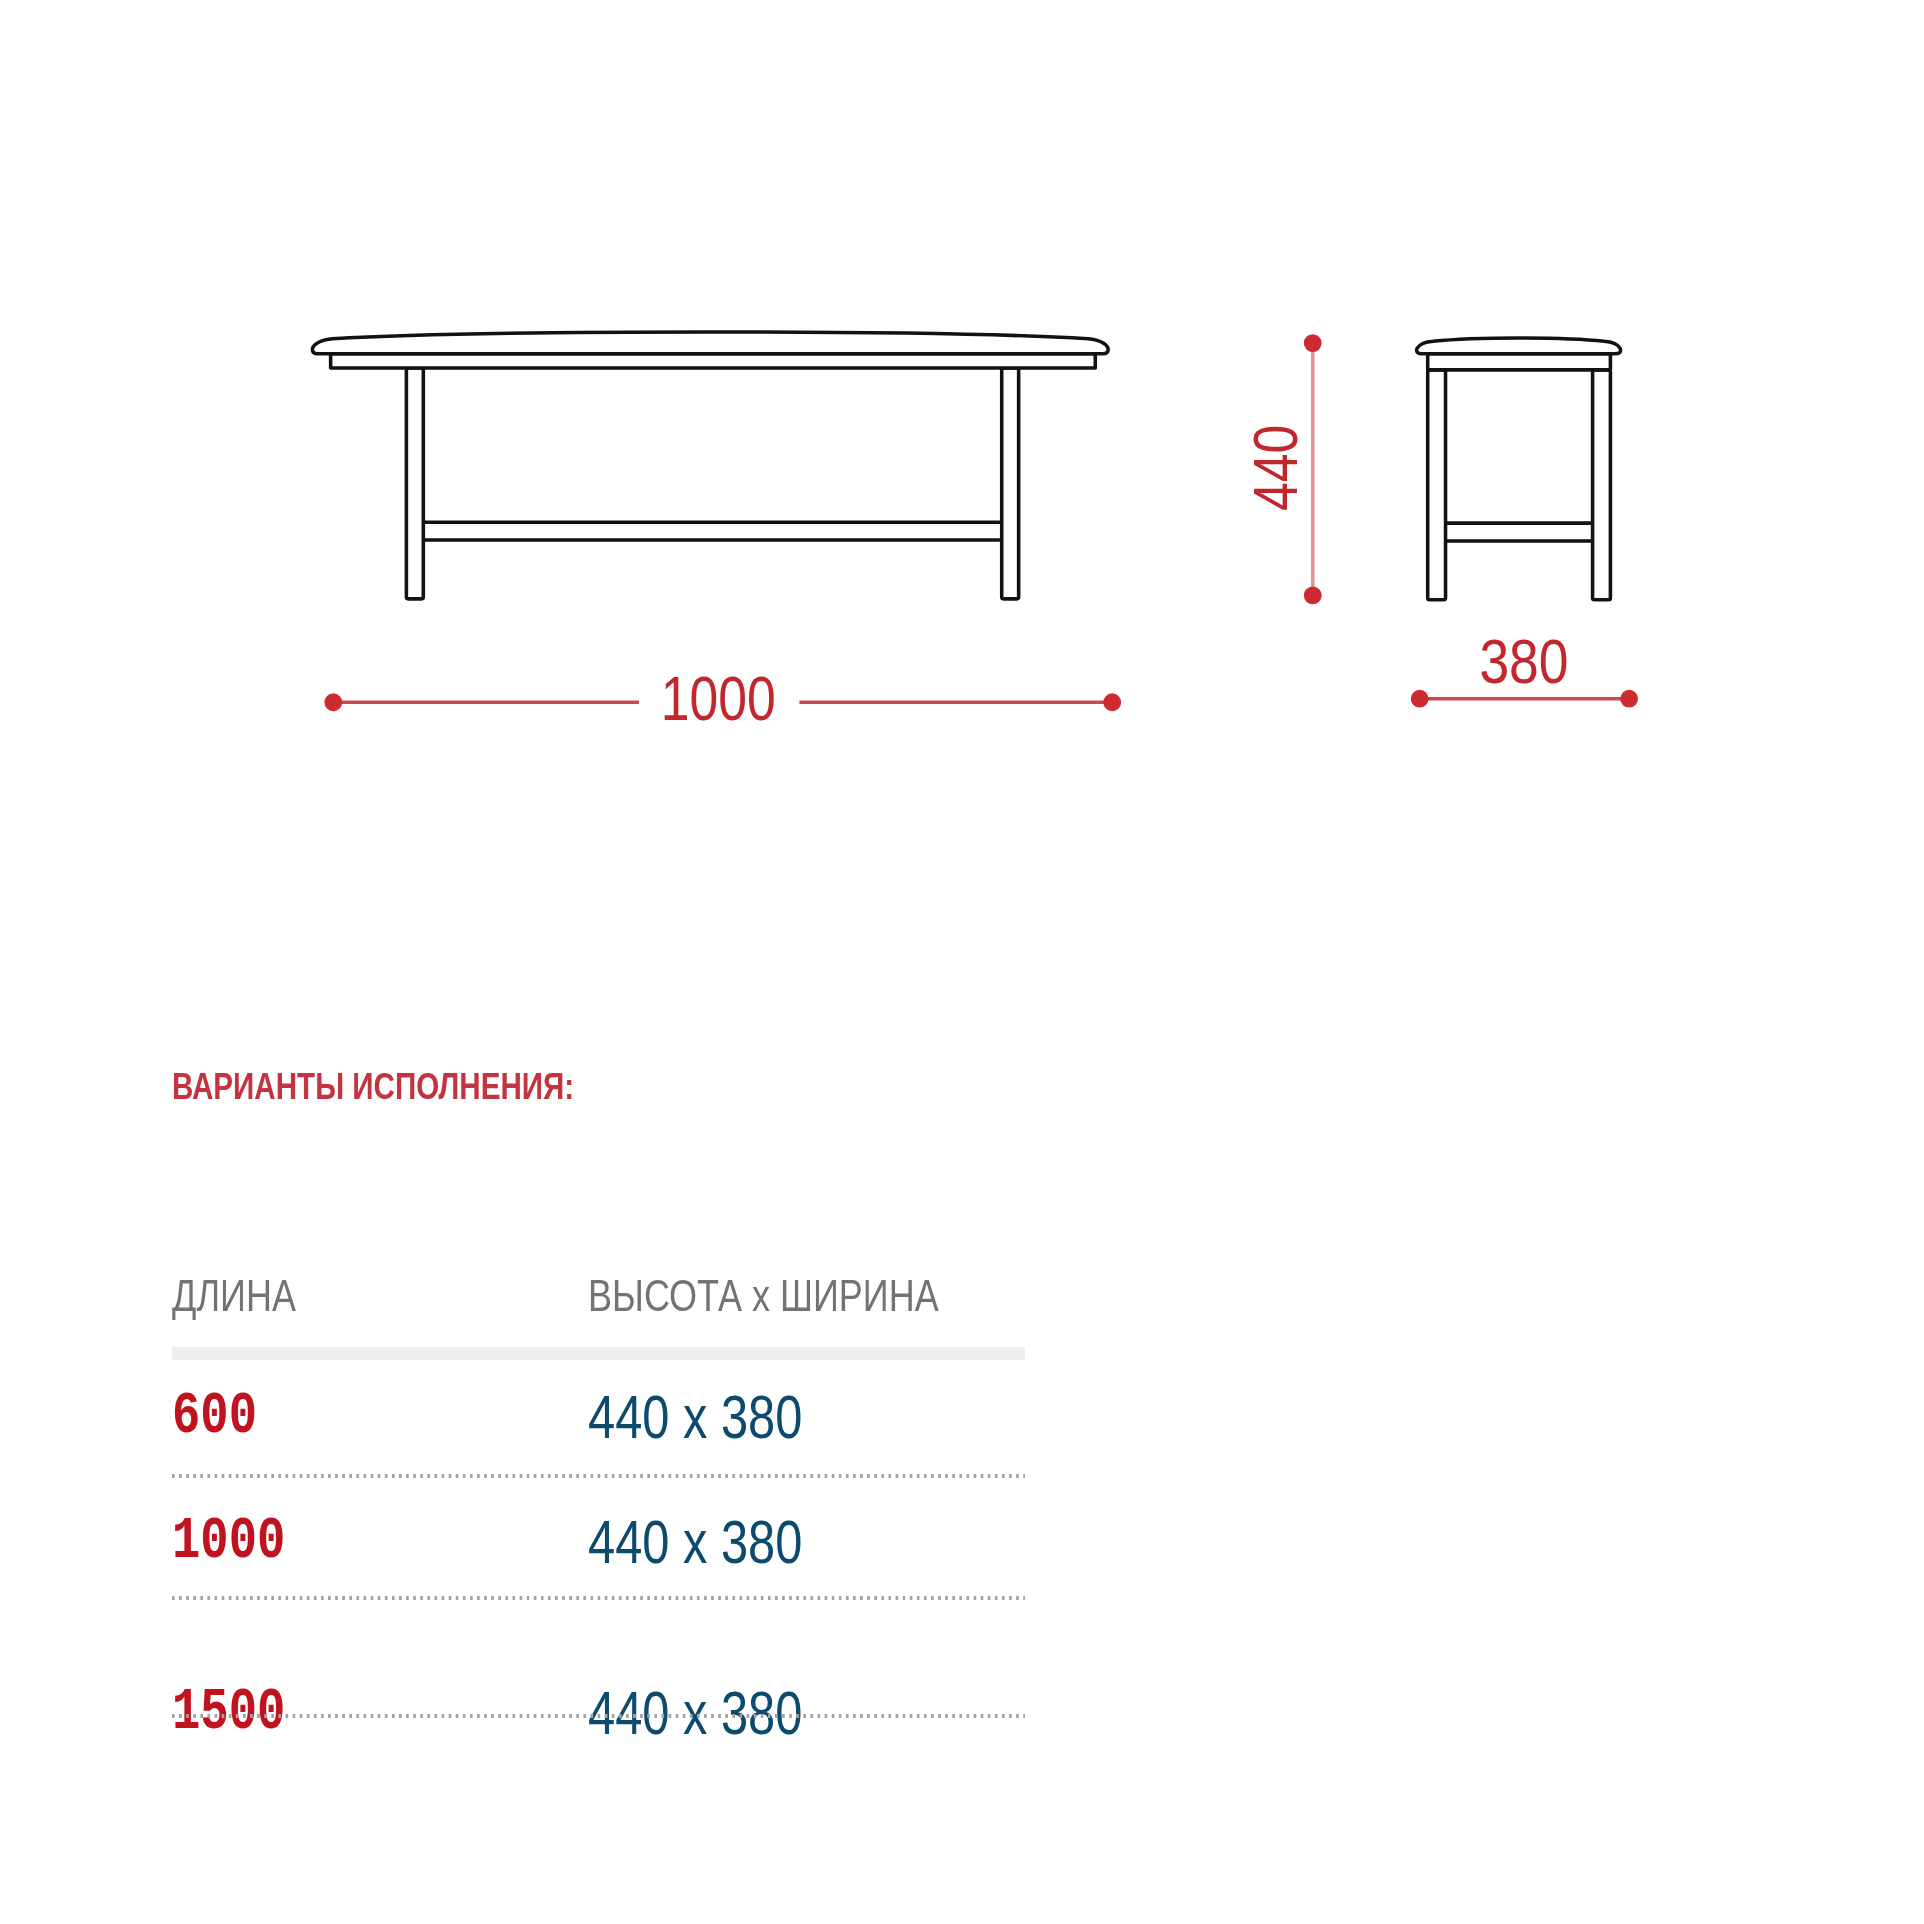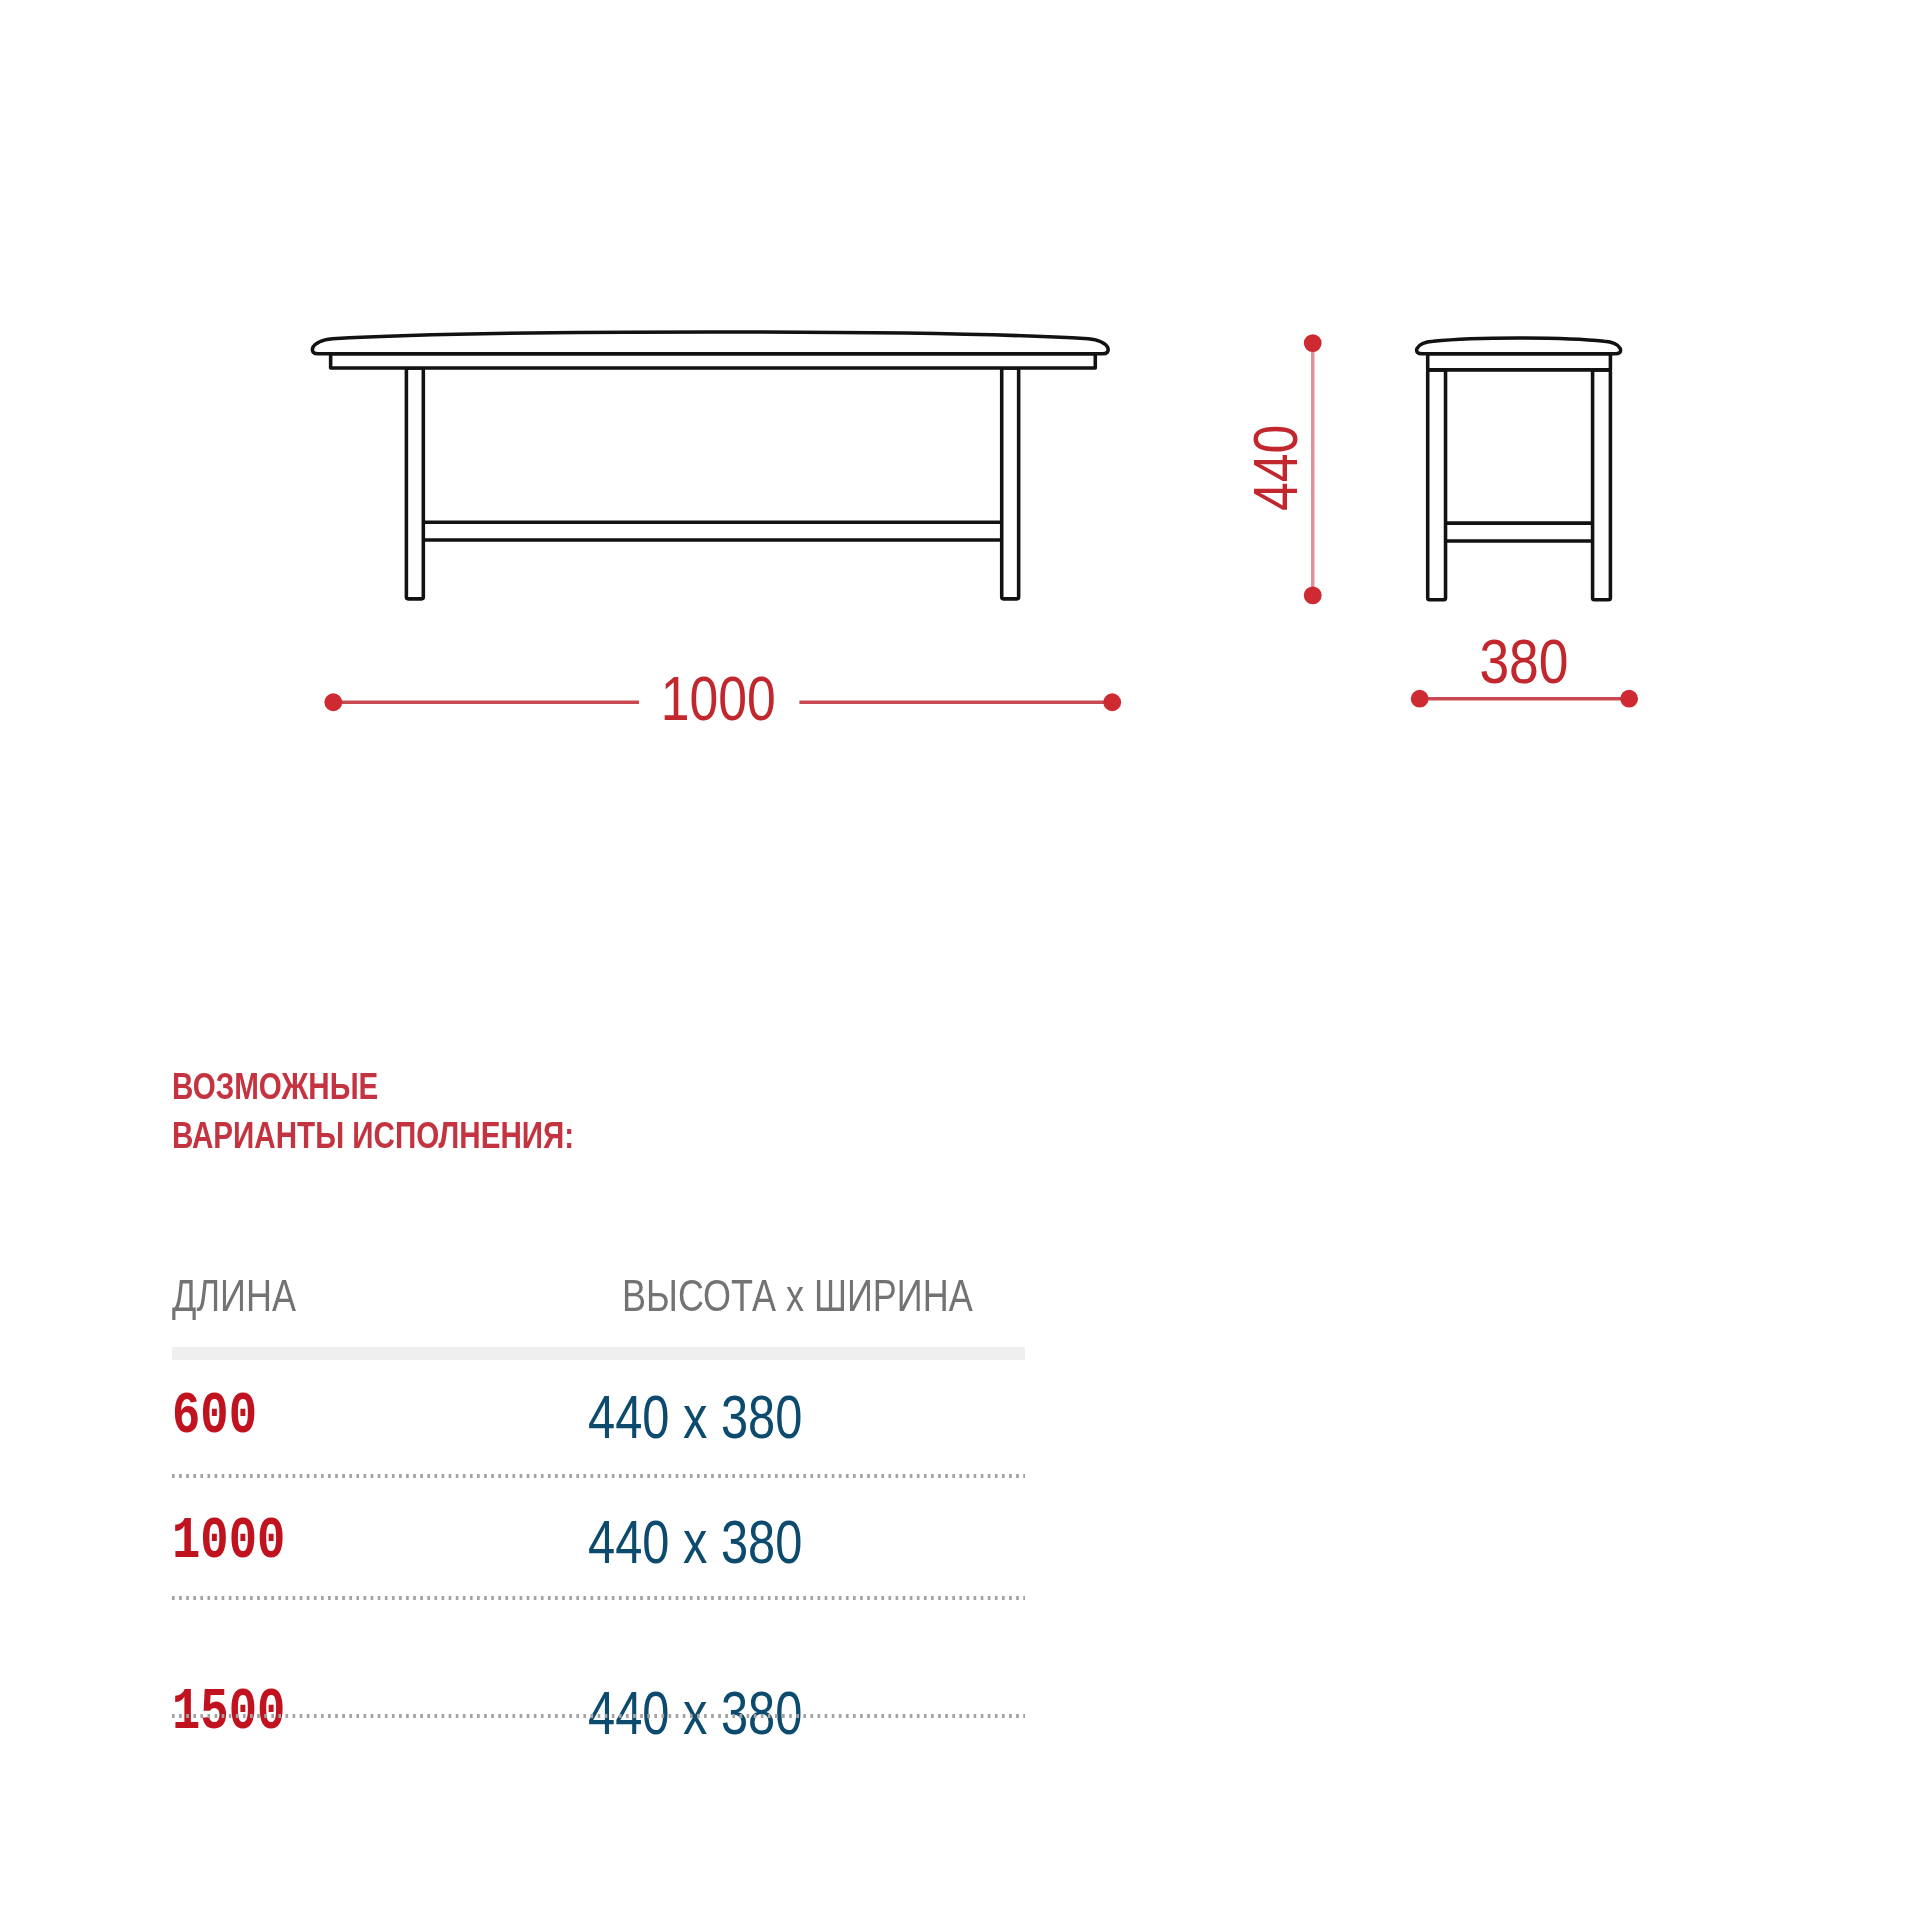--- a/index.html
+++ b/index.html
@@ -18,21 +18,21 @@
     position:absolute;left:172px;top:1062px;
     color:#c43440;font-weight:bold;font-size:37px;line-height:49px;
   }
   .heading div{display:block;}
 
   .th{
     position:absolute;top:1273px;
     color:#737373;font-size:45px;line-height:1;font-weight:normal;
   }
   .th.c1{left:172px;}
-  .th.c2{left:588px;margin-left:34px;}
+  .th.c2{left:588px;}
 
   .headbar{
     position:absolute;left:172px;top:1347px;width:853px;height:12.5px;
     background:#efefef;
   }
 
   .val{
     position:absolute;line-height:1;
   }
   .val.len{left:172px;color:#c1131f;font-weight:bold;font-size:59px;font-family:Liberation Mono, monospace;}
@@ -100,21 +100,20 @@
       <g>
         <line x1="1593" y1="784" x2="1828" y2="784" stroke="#c84a50" stroke-width="4"></line>
         <circle cx="1593" cy="784" r="10" fill="#ce2a31"></circle>
         <circle cx="1828" cy="784" r="10" fill="#ce2a31"></circle>
         <text x="1710" y="766" text-anchor="middle" font-size="70" textLength="100" lengthAdjust="spacingAndGlyphs" fill="#c1272d">380</text>
       </g>
     </g>
   </svg>
 
   <div class="heading">
-    <div><span class="cond">ВОЗМОЖНЫЕ</span></div>
     <div><span class="cond">ВАРИАНТЫ ИСПОЛНЕНИЯ:</span></div>
   </div>
 
   <div>
     <div class="th c1">
       <span class="cond">ДЛИНА</span>
     </div>
     <div class="th c2">
       <span class="cond">ВЫСОТА x ШИРИНА</span>
     </div>

